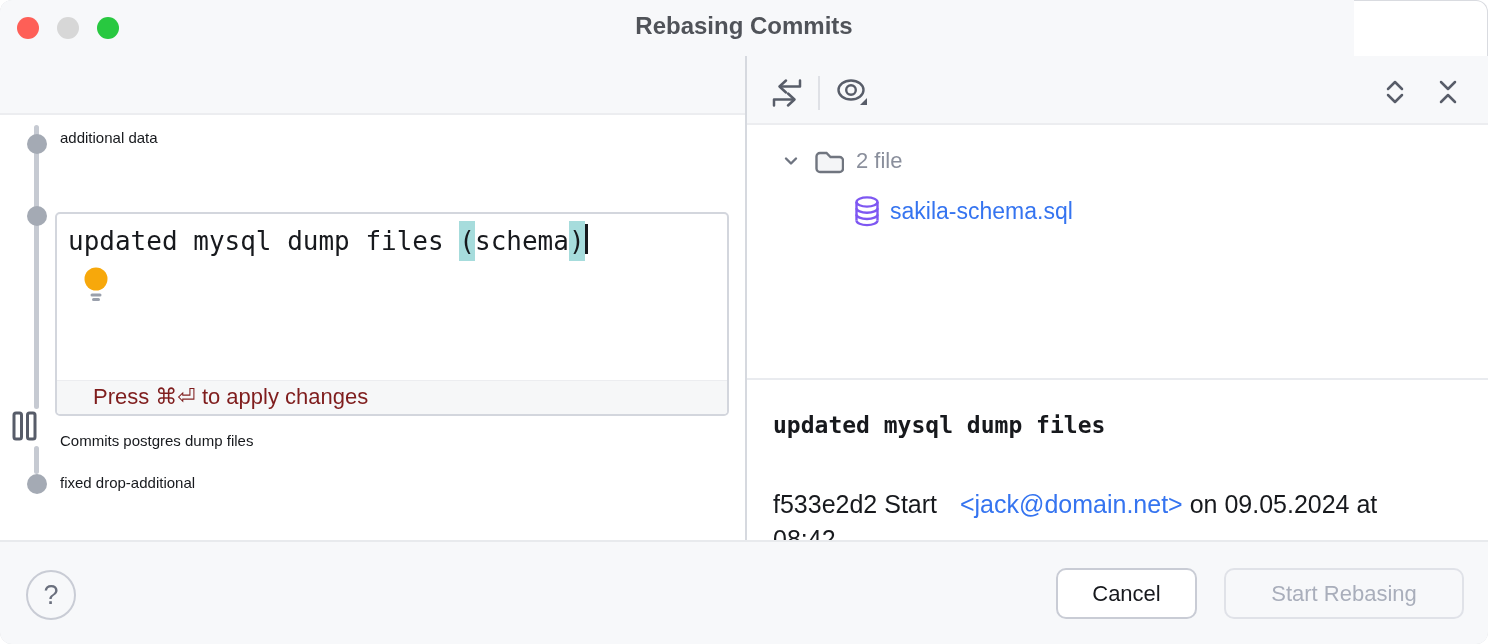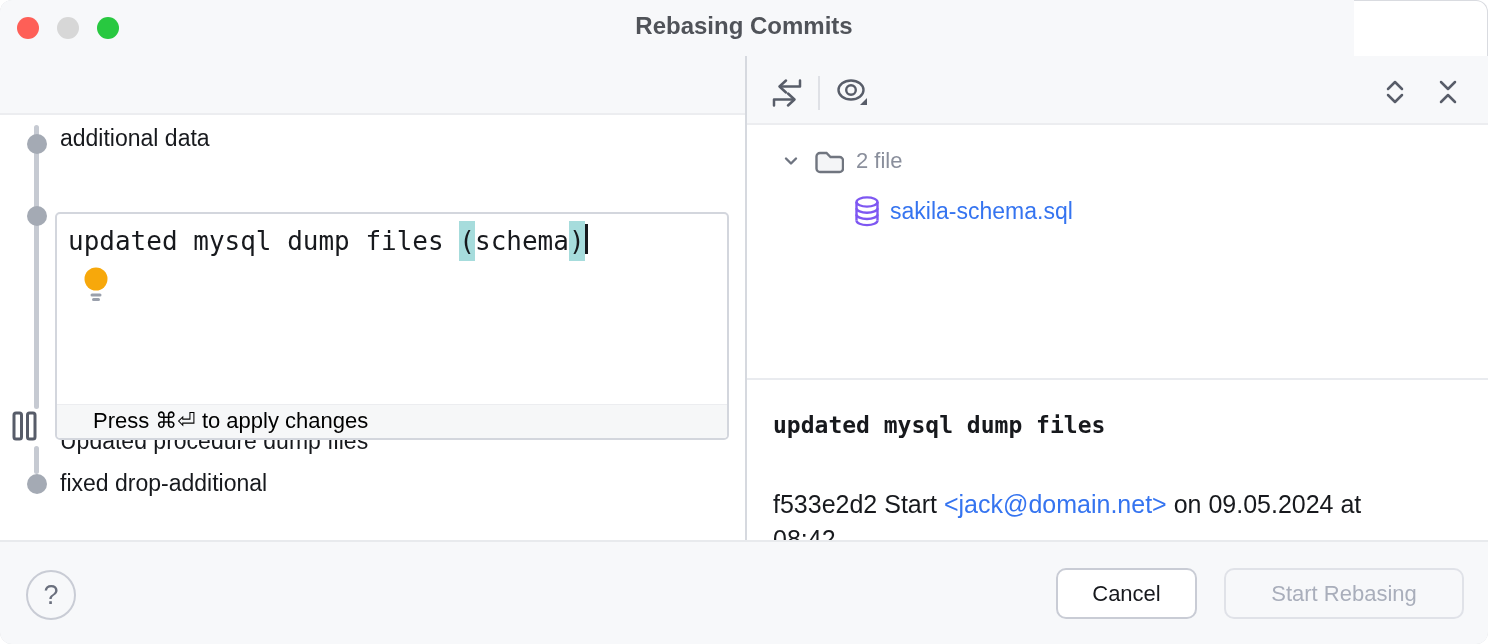--- a/index.html
+++ b/index.html
@@ -27,45 +27,45 @@
   .reword-btn{position:absolute;left:233px;top:67px;width:148px;height:38px;
     border:2px solid #d9dbe2;border-radius:9px;background:transparent;
     font-family:"Liberation Sans",sans-serif;font-size:22px;color:#abaebc;}
   .reset-link{position:absolute;left:652px;top:72px;font-size:23px;color:#3574f0;cursor:pointer;background:none;border:none;font-family:"Liberation Sans",sans-serif;}
   
   .panel-divider{position:absolute;left:745px;top:56px;width:2px;height:484px;background:#d6d9df;}
   
   .left-content{position:absolute;left:0;top:115px;width:745px;height:425px;background:#ffffff;}
   .tl-seg{position:absolute;left:34px;width:5px;background:#c6cad2;border-radius:3px;}
   .tl-node{position:absolute;left:27px;width:20px;height:20px;border-radius:50%;background:#a4aab4;}
-  .commit-row{position:absolute;left:60px;height:40px;line-height:40px;font-size:23px;color:#17191d;white-space:nowrap;}
+  .commit-row{position:absolute;left:60px;height:40px;line-height:40px;font-size:15px;color:#17191d;white-space:nowrap;}
   .strike{text-decoration:line-through;text-decoration-thickness:2px;}
   
-  .editor{position:absolute;left:55px;top:212px;width:674px;height:228px;background:#ffffff;
+  .editor{position:absolute;left:55px;top:212px;width:674px;height:204px;background:#ffffff;
     border:2px solid #d3d6dd;border-radius:5px;box-sizing:border-box;}
   .editor-line{position:absolute;left:11px;top:8px;font-family:"DejaVu Sans Mono","Liberation Mono",monospace;
     font-size:26px;line-height:38px;white-space:pre;color:#17191d;}
   .hl{background:#a6dcdc;padding:5px 0;}
   .caret{display:inline-block;width:3px;height:30px;background:#17191d;vertical-align:-4px;}
   .bulb{position:absolute;left:26px;top:52px;}
   .editor-hint{position:absolute;left:0;right:0;bottom:0;height:33px;background:#f6f7f8;
-    border-top:1px solid #ecedf0;line-height:32px;padding-left:36px;font-size:22px;color:#000000;
+    border-top:1px solid #ecedf0;line-height:32px;padding-left:36px;font-size:22px;color:#7f1d1d;
     border-radius:0 0 4px 4px;}
   
   .right-content{position:absolute;left:747px;top:125px;width:741px;height:415px;background:#ffffff;}
   .tree-row{position:absolute;display:flex;align-items:center;height:42px;cursor:pointer;}
   .tree-label{font-size:23px;color:#16181c;margin-left:9px;}
   .tree-count{font-size:22px;color:#8a8f9c;margin-left:12px;}
   .file-label{font-size:23px;color:#3574f0;margin-left:9px;}
   .mid-divider{position:absolute;left:747px;top:378px;width:741px;height:2px;background:#e9ebef;}
   .detail-subject{position:absolute;left:773px;top:412px;font-family:"DejaVu Sans Mono","Liberation Mono",monospace;
     font-weight:bold;font-size:23px;color:#17191d;}
   .detail-meta-wrap{position:absolute;left:773px;top:487px;width:670px;height:53px;overflow:hidden;}
   .detail-meta{font-size:25px;line-height:35px;color:#17191d;}
-  .meta-link{color:#3574f0;cursor:pointer;}
+  .meta-link{color:#3574f0;cursor:pointer;margin-left:16px;}
   
   .footer{position:absolute;left:0;top:540px;width:1488px;height:104px;background:#f7f8fa;
     border-top:2px solid #e8eaed;box-sizing:border-box;}
   .help-btn{position:absolute;left:26px;top:28px;width:50px;height:50px;border-radius:50%;
     border:2px solid #c9ccd5;background:transparent;color:#6a6f7d;font-size:27px;
     font-family:"Liberation Sans",sans-serif;display:flex;align-items:center;justify-content:center;cursor:pointer;box-sizing:border-box;}
   .btn{position:absolute;top:26px;height:51px;border-radius:10px;font-family:"Liberation Sans",sans-serif;
     font-size:22px;box-sizing:border-box;cursor:pointer;}
   .btn-cancel{left:1056px;width:141px;background:#ffffff;border:2px solid #c9ccd5;color:#17191d;text-align:center;}
   .btn-start{left:1224px;width:240px;background:transparent;border:2px solid #e0e2e8;color:#a9aebb;}
@@ -181,21 +181,21 @@
     <div class="tl-node" style="top:91px;"></div>
     <div class="tl-node" style="top:359px;"></div>
     <div style="position:absolute;left:11px;top:296px;">
       <svg width="28" height="30" viewBox="0 0 28 30" fill="none" stroke="#575c69" stroke-width="3">
         <rect x="3" y="2" width="7.5" height="26" rx="2"></rect>
           <rect x="16.5" y="2" width="7.5" height="26" rx="2"></rect>
       </svg>
     </div>
 
     <div class="commit-row" style="top:3px;">additional data</div>
-    <div class="commit-row" style="top:306px;">Updated procedure dump files</div>
+    <div class="commit-row" style="top:306px;">Commits postgres dump files</div>
     <div class="commit-row" style="top:348px;">fixed drop-additional</div>
 
     <div class="editor" style="top:97px;">
       <div class="editor-line"><span>updated mysql dump files </span><span class="hl">(</span><span>schema</span><span class="hl">)</span><span class="caret"></span></div>
       <div class="bulb">
         <svg width="28" height="38" viewBox="0 0 28 38" fill="none">
           <circle cx="13" cy="13" r="11.5" fill="#f7a80b"></circle>
           <path d="M9 29 H17" stroke="#9aa0ac" stroke-width="3" stroke-linecap="round"></path>
           <path d="M10.5 33.5 H15.5" stroke="#9aa0ac" stroke-width="3" stroke-linecap="round"></path>
         </svg>

